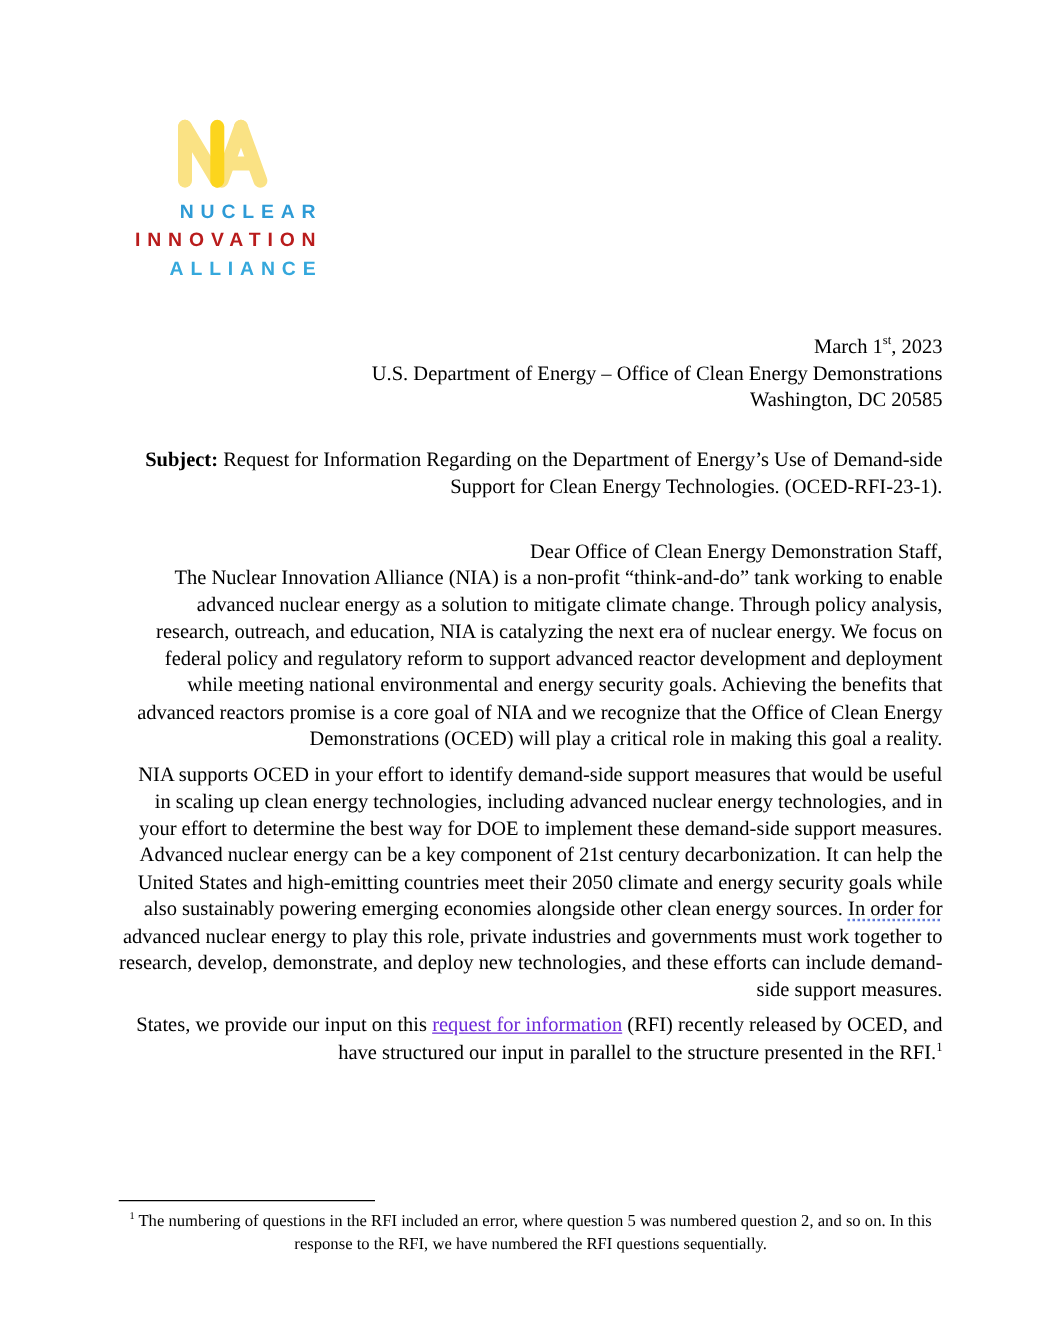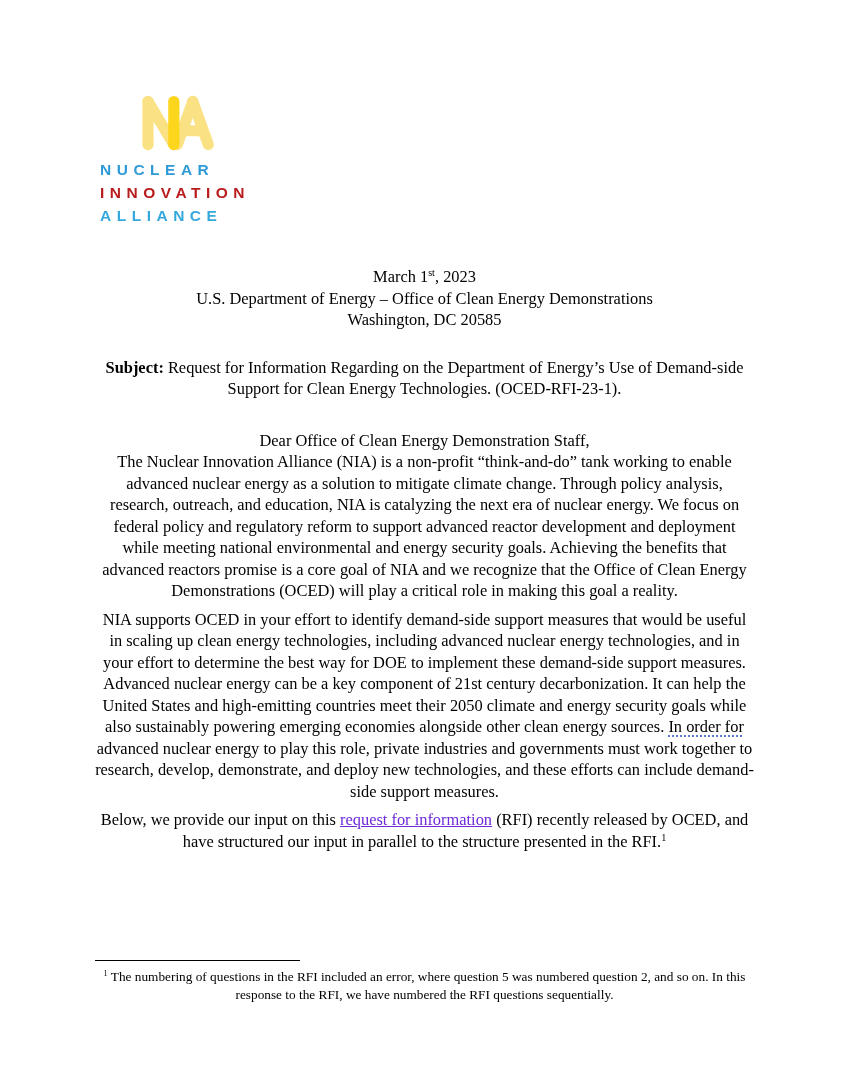--- a/index.html
+++ b/index.html
@@ -12,21 +12,21 @@
     color: #000000;
     overflow: hidden;
   }
 
   
   .logo {
     position: absolute;
     left: 100px;
     top: 92px;
     width: 158px;
-    text-align: left;
+    text-align: right;
   }
   .monogram { display: block; margin: 0 auto 4px auto; }
   .wordmark {
     font-family: "Liberation Sans", sans-serif;
     font-weight: bold;
     font-size: 15.5px;
     letter-spacing: 5.5px;
     line-height: 23px;
   }
   .wm-nuclear    { color: #2E9BD6; }
@@ -34,21 +34,21 @@
   .wm-alliance   { color: #35A8DC; }
 
   
   .content {
     position: absolute;
     left: 95px;
     top: 266px;
     width: 659px;
     font-size: 16.4px;
     line-height: 21.5px;
-    text-align: center;
+    text-align: right;
   }
   .block { margin: 0 0 0 0; }
   .date-block { margin-bottom: 26px; }
   .subject-block { margin-bottom: 30px; }
   .salutation { }
   .para { margin-bottom: 7px; }
   sup { font-size: 0.62em; line-height: 0; vertical-align: super; }
   .bold { font-weight: bold; }
 
   .grammar-flag {
@@ -113,21 +113,21 @@
     </div>
 
     <div class="block subject-block"><span class="bold">Subject:</span><span> Request for Information Regarding on the Department of Energy’s Use of Demand-side Support for Clean Energy Technologies. (OCED-RFI-23-1).</span></div>
 
     <div class="block salutation">Dear Office of Clean Energy Demonstration Staff,</div>
 
     <div class="block para">The Nuclear Innovation Alliance (NIA) is a non-profit “think-and-do” tank working to enable advanced nuclear energy as a solution to mitigate climate change. Through policy analysis, research, outreach, and education, NIA is catalyzing the next era of nuclear energy. We focus on federal policy and regulatory reform to support advanced reactor development and deployment while meeting national environmental and energy security goals. Achieving the benefits that advanced reactors promise is a core goal of NIA and we recognize that the Office of Clean Energy Demonstrations (OCED) will play a critical role in making this goal a reality.</div>
 
     <div class="block para"><span>NIA supports OCED in your effort to identify demand-side support measures that would be useful in scaling up clean energy technologies, including advanced nuclear energy technologies, and in your effort to determine the best way for DOE to implement these demand-side support measures. Advanced nuclear energy can be a key component of 21st century decarbonization. It can help the United States and high-emitting countries meet their 2050 climate and energy security goals while also sustainably powering emerging economies alongside other clean energy sources. </span><span class="grammar-flag">In order for</span><span> advanced nuclear energy to play this role, private industries and governments must work together to research, develop, demonstrate, and deploy new technologies, and these efforts can include demand-side support measures.</span></div>
 
-    <div class="block para"><span>Below, we provide our input on this </span><a class="rfi-link">request for information</a><span> (RFI) recently released by OCED, and have structured our input in parallel to the structure presented in the RFI.</span><sup>1</sup></div>
+    <div class="block para"><span>States, we provide our input on this </span><a class="rfi-link">request for information</a><span> (RFI) recently released by OCED, and have structured our input in parallel to the structure presented in the RFI.</span><sup>1</sup></div>
 
   </div>
 
   <div class="footnote-area">
     <hr class="footnote-sep">
     <div class="footnote-text"><sup>1</sup><span> The numbering of questions in the RFI included an error, where question 5 was numbered question 2, and so on. In this response to the RFI, we have numbered the RFI questions sequentially.</span></div>
   </div>
 
 </div>
 

